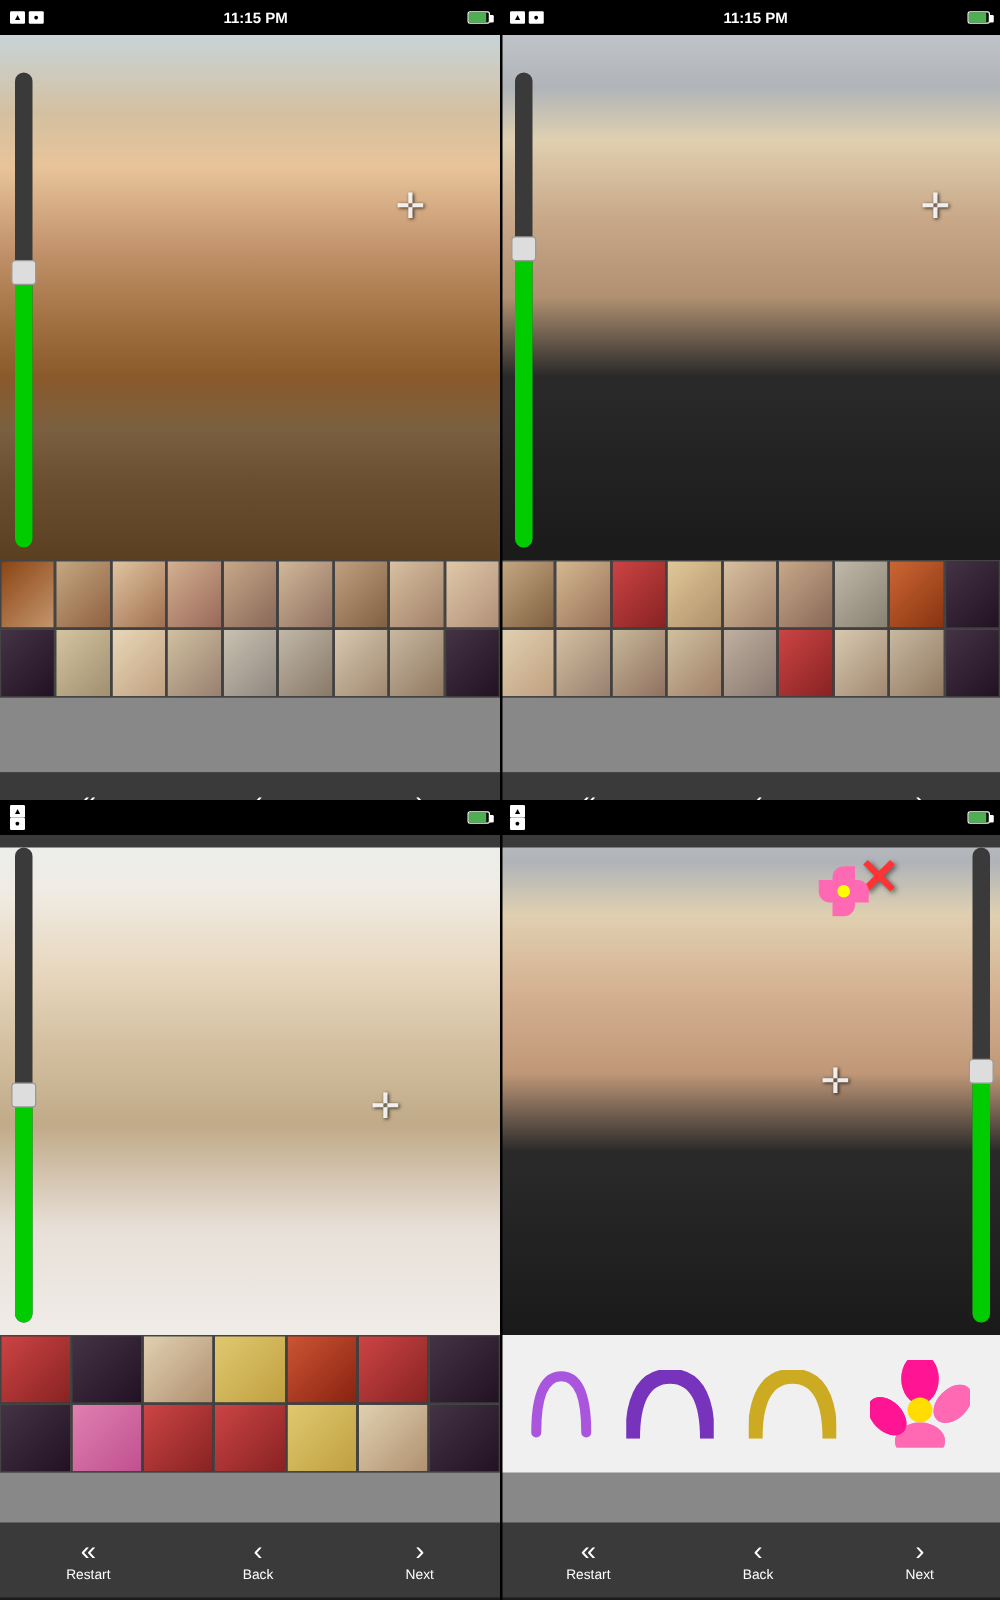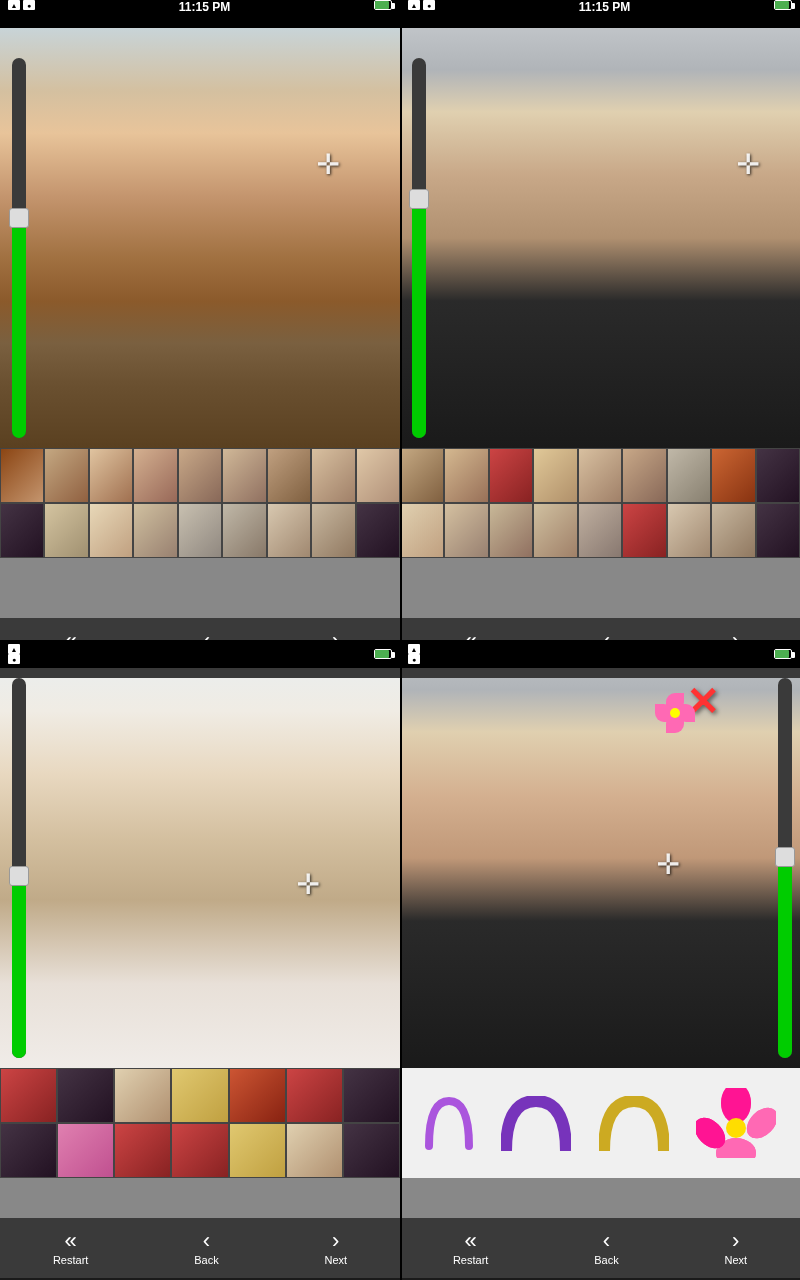--- a/index.html
+++ b/index.html
@@ -11,21 +11,21 @@
       overflow: hidden;
       position: relative;
     }
 
     
     .status-bar {
       width: 400px;
       height: 28px;
       background: #000;
       display: flex;
-      align-items: flex-start;
+      align-items: center;
       justify-content: space-between;
       padding: 0 8px;
       position: absolute;
       top: 0;
       z-index: 100;
     }
     .status-bar.left { left: 0; }
     .status-bar.right { left: 400px; }
     .status-bar .time {
       color: #fff;

